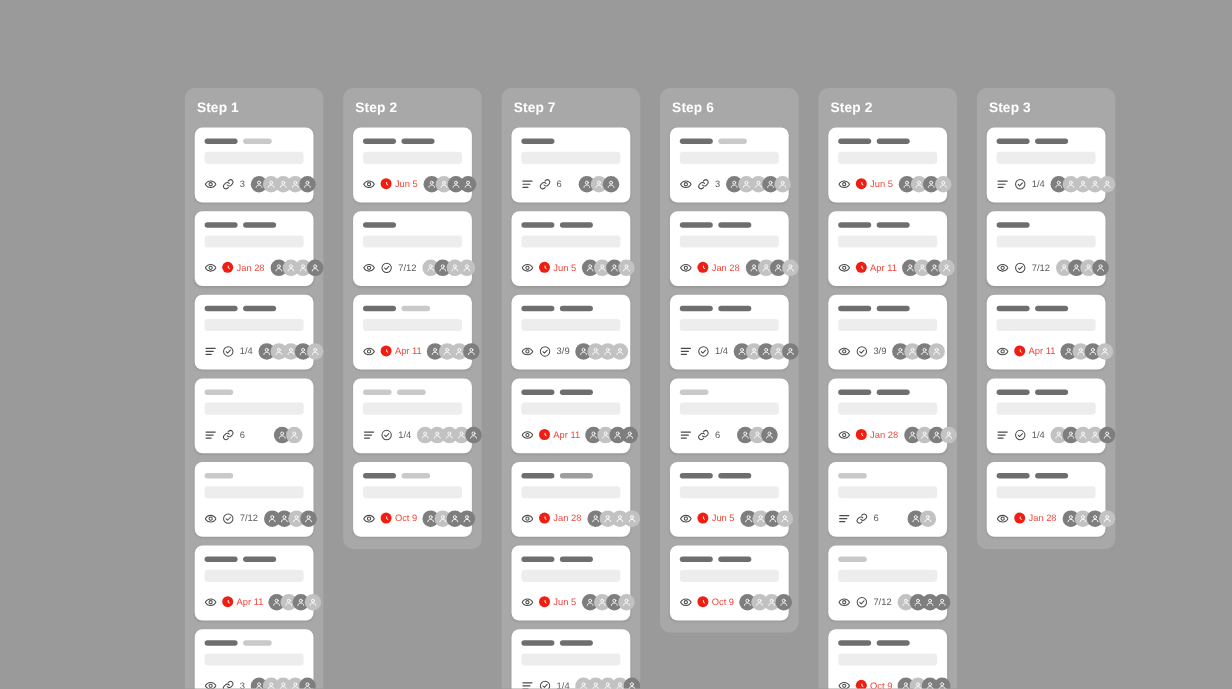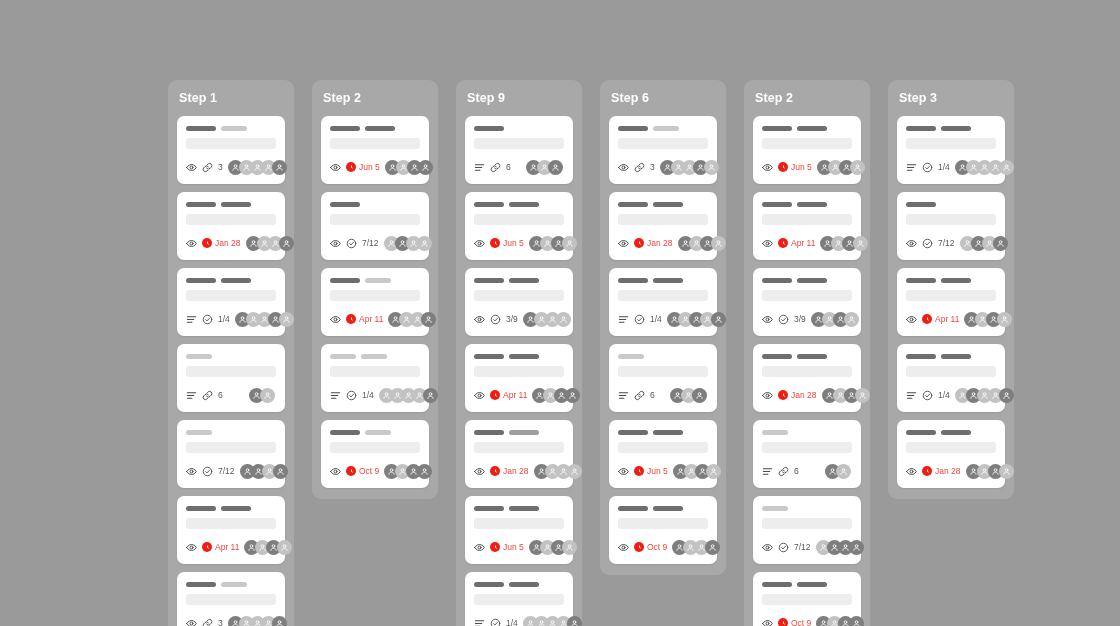--- a/index.html
+++ b/index.html
@@ -778,21 +778,21 @@
                   <circle cx="12" cy="8.2" r="3.6"></circle>
                   <path d="M5 19.5c0-3.6 3.1-5.6 7-5.6s7 2 7 5.6"></path>
                 </svg>
               </span>
             </div>
           </div>
         </div>
       </div>
     </div>
     <div class="column">
-      <div class="column-title">Step 9</div>
+      <div class="column-title">Step 7</div>
       <div class="card-list">
         <div class="card">
           <div class="title-bars">
             <div class="title-bar" style="width: 30px;"></div>
           </div>
           <div class="sub-bar"></div>
           <div class="meta-row">
             <div class="meta-left">
               <span class="icon">
                 <svg width="11" height="11" viewBox="0 0 24 24" fill="none" stroke="currentColor" stroke-width="2.4" stroke-linecap="round">

